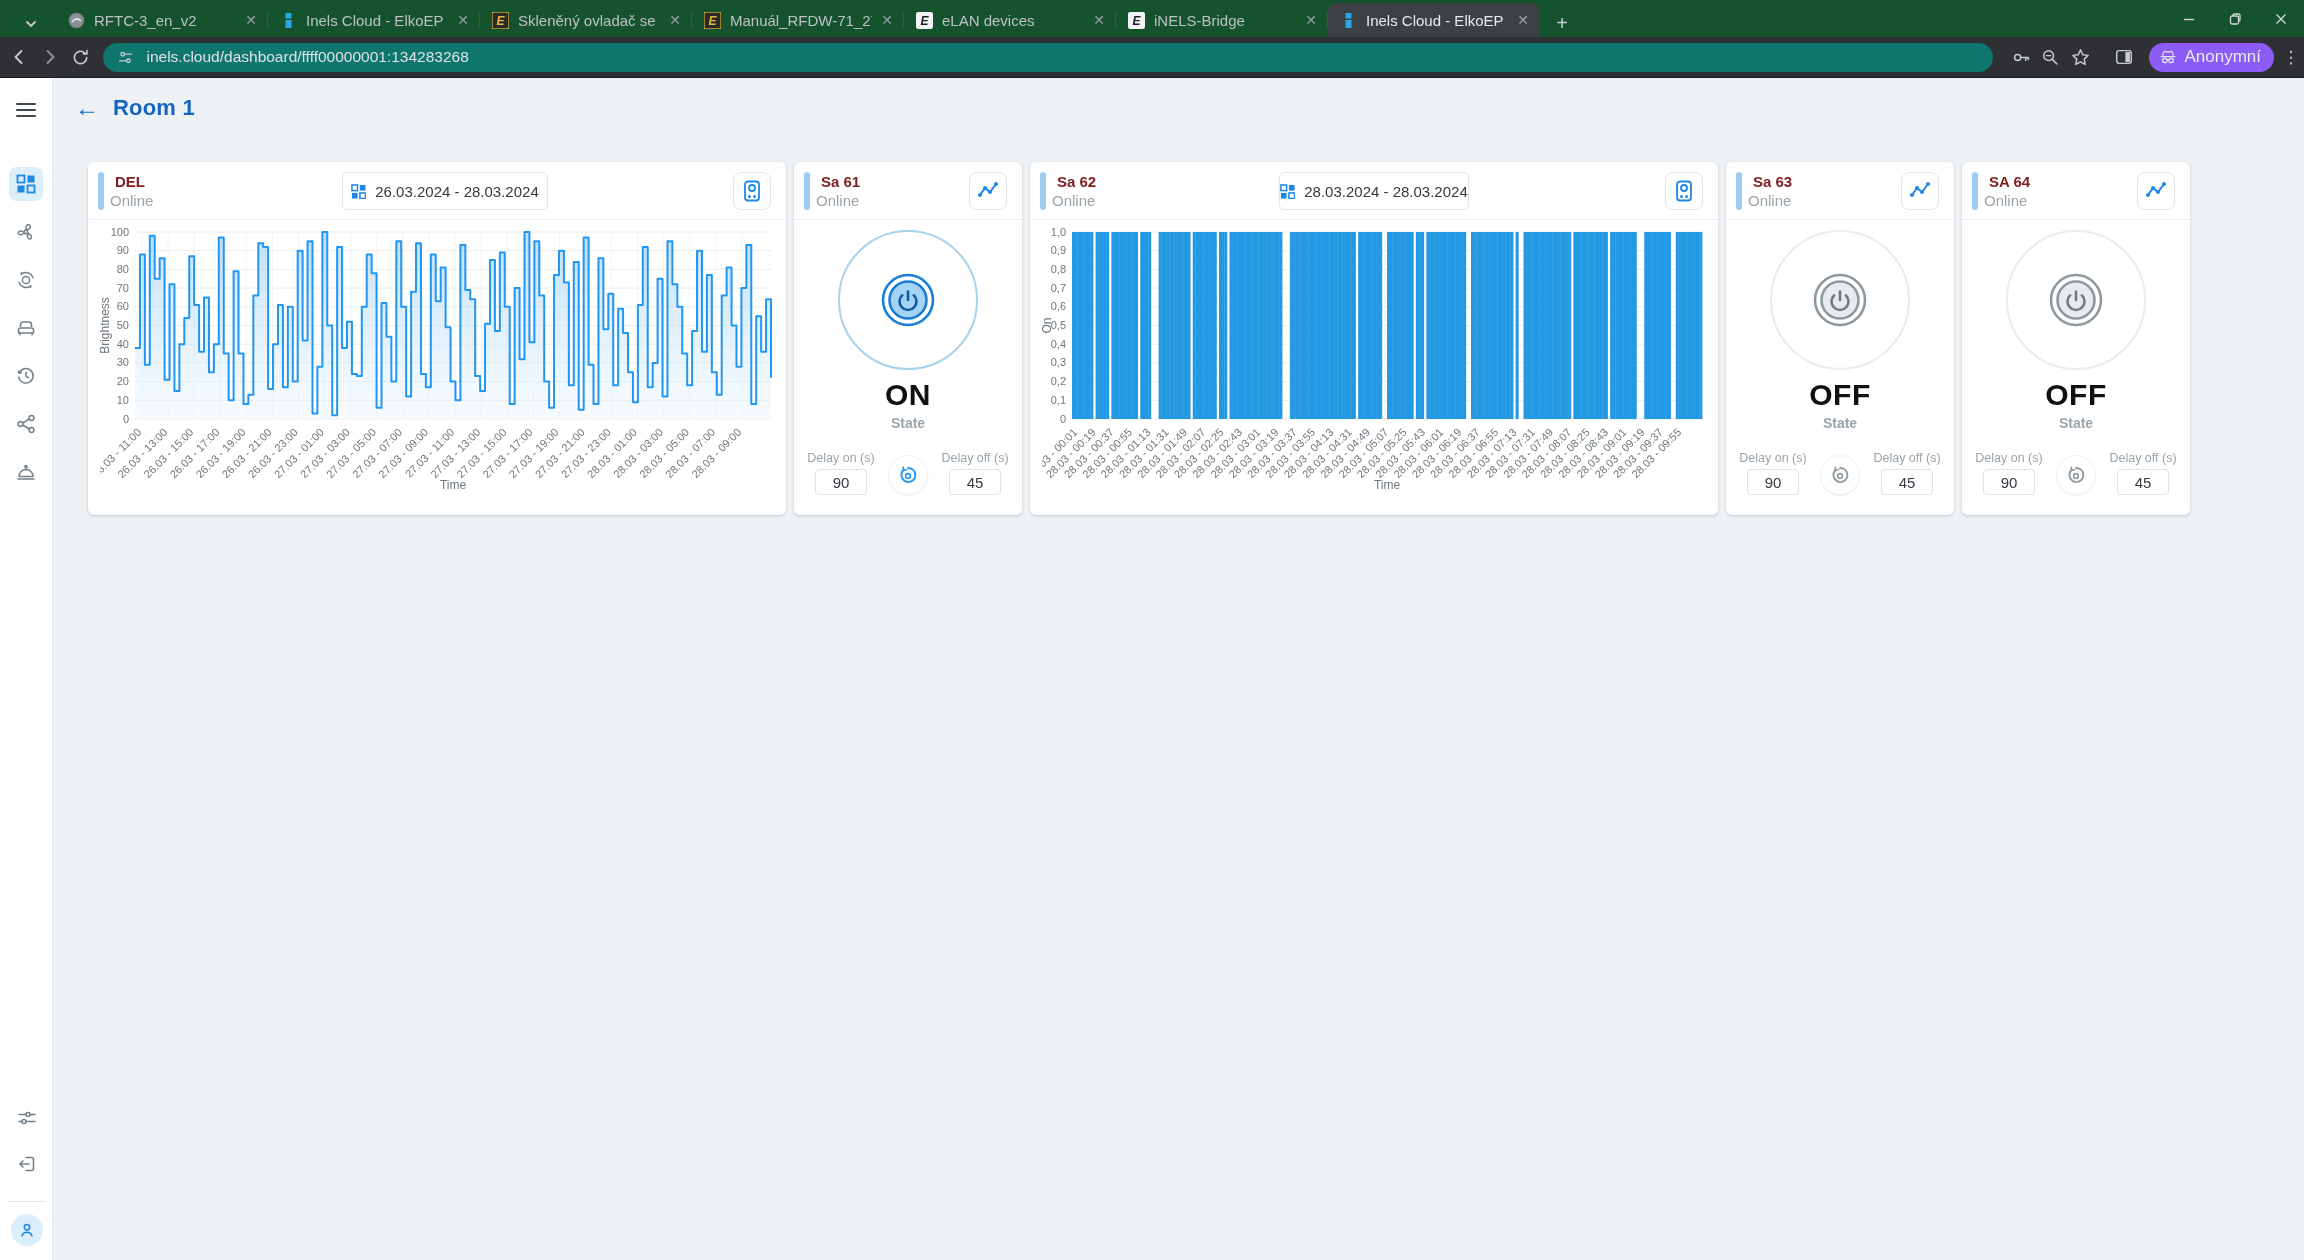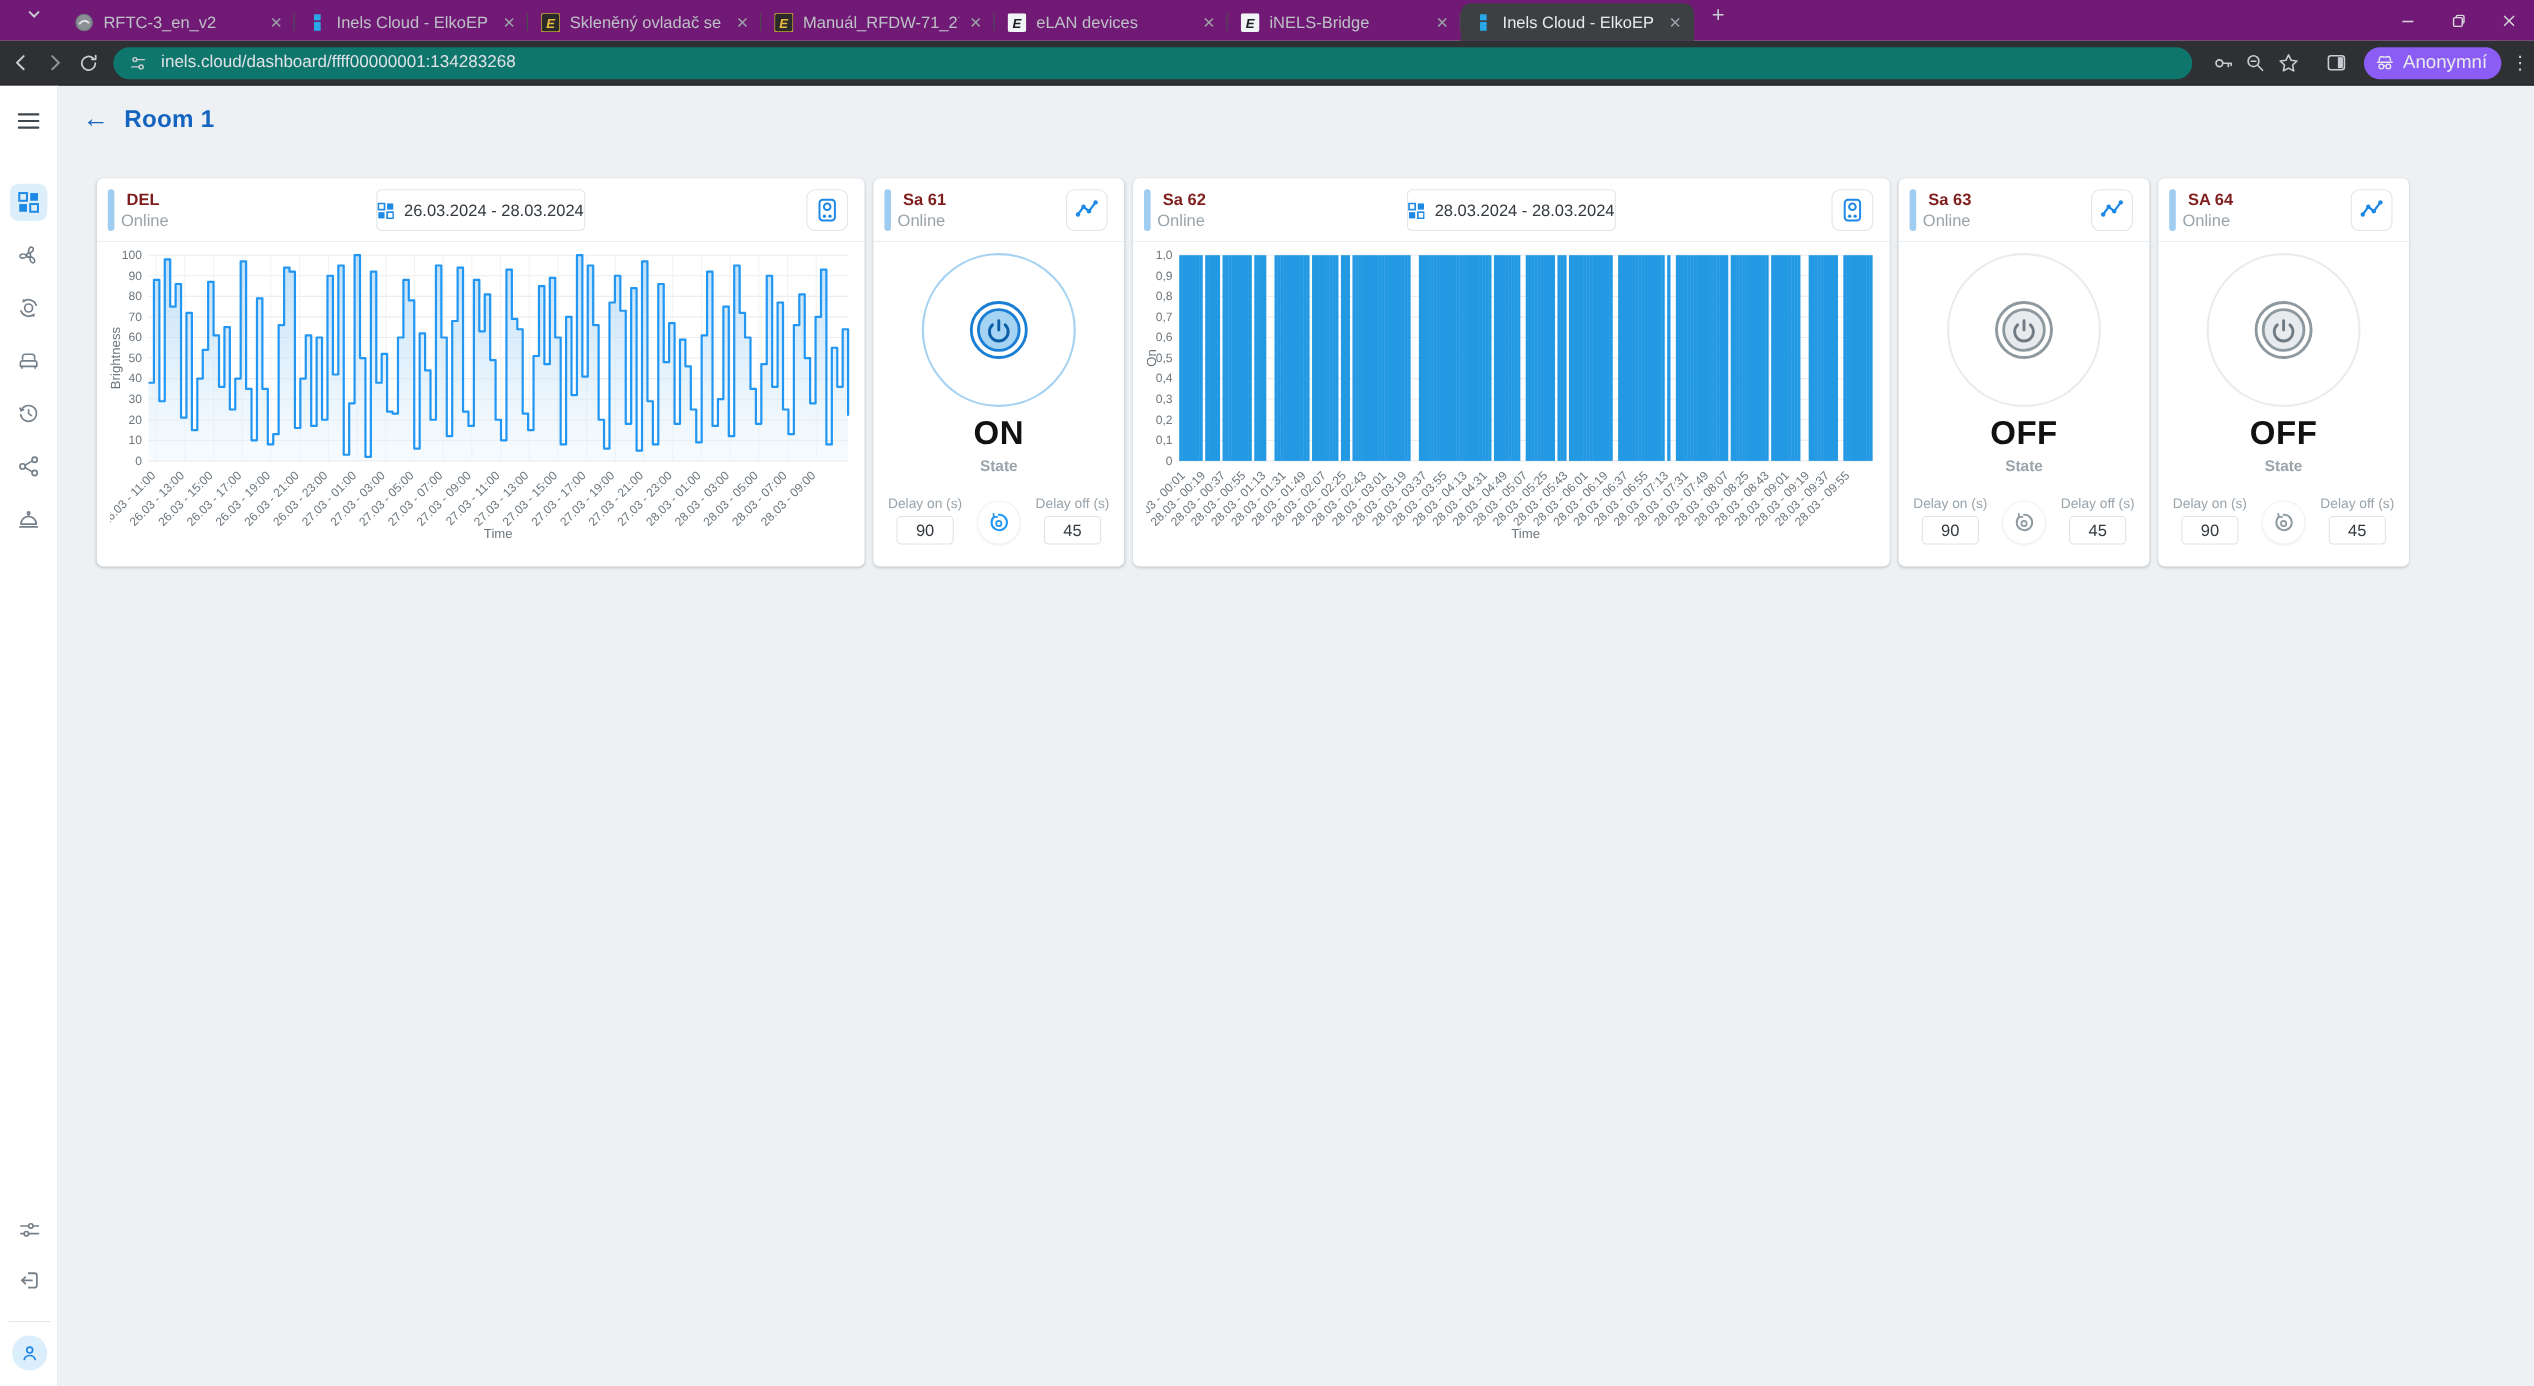--- a/index.html
+++ b/index.html
@@ -1,21 +1,21 @@
 <!DOCTYPE html>
 <html><head>
 <meta charset="utf-8">
 <style>
   * { margin:0; padding:0; box-sizing:border-box; }
   html,body { width:2304px; height:1260px; overflow:hidden; }
   body { font-family:"Liberation Sans", sans-serif; background:#eef1f4; }
   .screen { position:relative; width:2304px; height:1260px; }
 
   
-  .titlebar { position:absolute; left:0; top:0; width:100%; height:37px; background:#701a75; display:flex; align-items:flex-start; }
+  .titlebar { position:absolute; left:0; top:0; width:100%; height:37px; background:#14532d; display:flex; align-items:flex-end; }
   .tab-search { width:34px; height:26px; margin-left:14px; border-radius:8px; display:flex; align-items:center; justify-content:center; color:#c9cdd1; }
   .tab-strip { display:flex; height:37px; align-items:flex-end; margin-left:8px; }
   .tab { width:212px; height:34px; display:flex; align-items:center; padding:0 8px 0 12px; color:#bdc1c6; font-size:15px; position:relative; }
   .tab .sep { position:absolute; right:0; top:9px; width:1px; height:16px; background:#4a4d50; }
   .tab.active { background:#3d4043; border-radius:9px 9px 0 0; color:#e8eaed; height:34px; }
   .tab .fav { width:17px; height:17px; margin-right:9px; flex:0 0 auto; display:flex; align-items:center; justify-content:center; }
   .tab .t-title { flex:1; white-space:nowrap; overflow:hidden; text-overflow:clip; }
   .tab .t-close { width:18px; height:18px; border-radius:50%; display:flex; align-items:center; justify-content:center; color:#9aa0a6; font-size:14px; margin-left:6px; }
   .newtab-btn { width:28px; height:28px; margin-left:8px; color:#c9cdd1; font-size:20px; display:flex; align-items:center; justify-content:center; border-radius:50%; }
   .win-controls { position:absolute; right:0; top:0; height:37px; display:flex; }
@@ -352,21 +352,21 @@
       <span class="page-title">Room 1</span>
     </div>
 
     <div class="cards">
 
       <div class="card card-chart-1">
         <div class="card-header">
           <div class="accent-bar"></div>
           <div class="dev-name">DEL</div>
           <div class="dev-status">Online</div>
-          <div class="date-btn" style="left:254px; width:190px;">
+          <div class="date-btn" style="left:254px; width:206px;">
             <svg width="15" height="15" viewBox="0 0 16 16">
                 <rect x="1" y="1" width="6" height="6" fill="none" stroke="#1e88e5" stroke-width="1.6"></rect>
                 <rect x="9.5" y="1" width="6" height="6" fill="#1e88e5"></rect>
                 <rect x="1" y="9.5" width="6" height="6" fill="#1e88e5"></rect>
                 <rect x="9.5" y="9.5" width="6" height="6" fill="none" stroke="#1e88e5" stroke-width="1.6"></rect>
               </svg>
             <span>26.03.2024 - 28.03.2024</span>
           </div>
           <div class="hdr-btn right">
             <svg width="22" height="22" viewBox="0 0 22 22">

